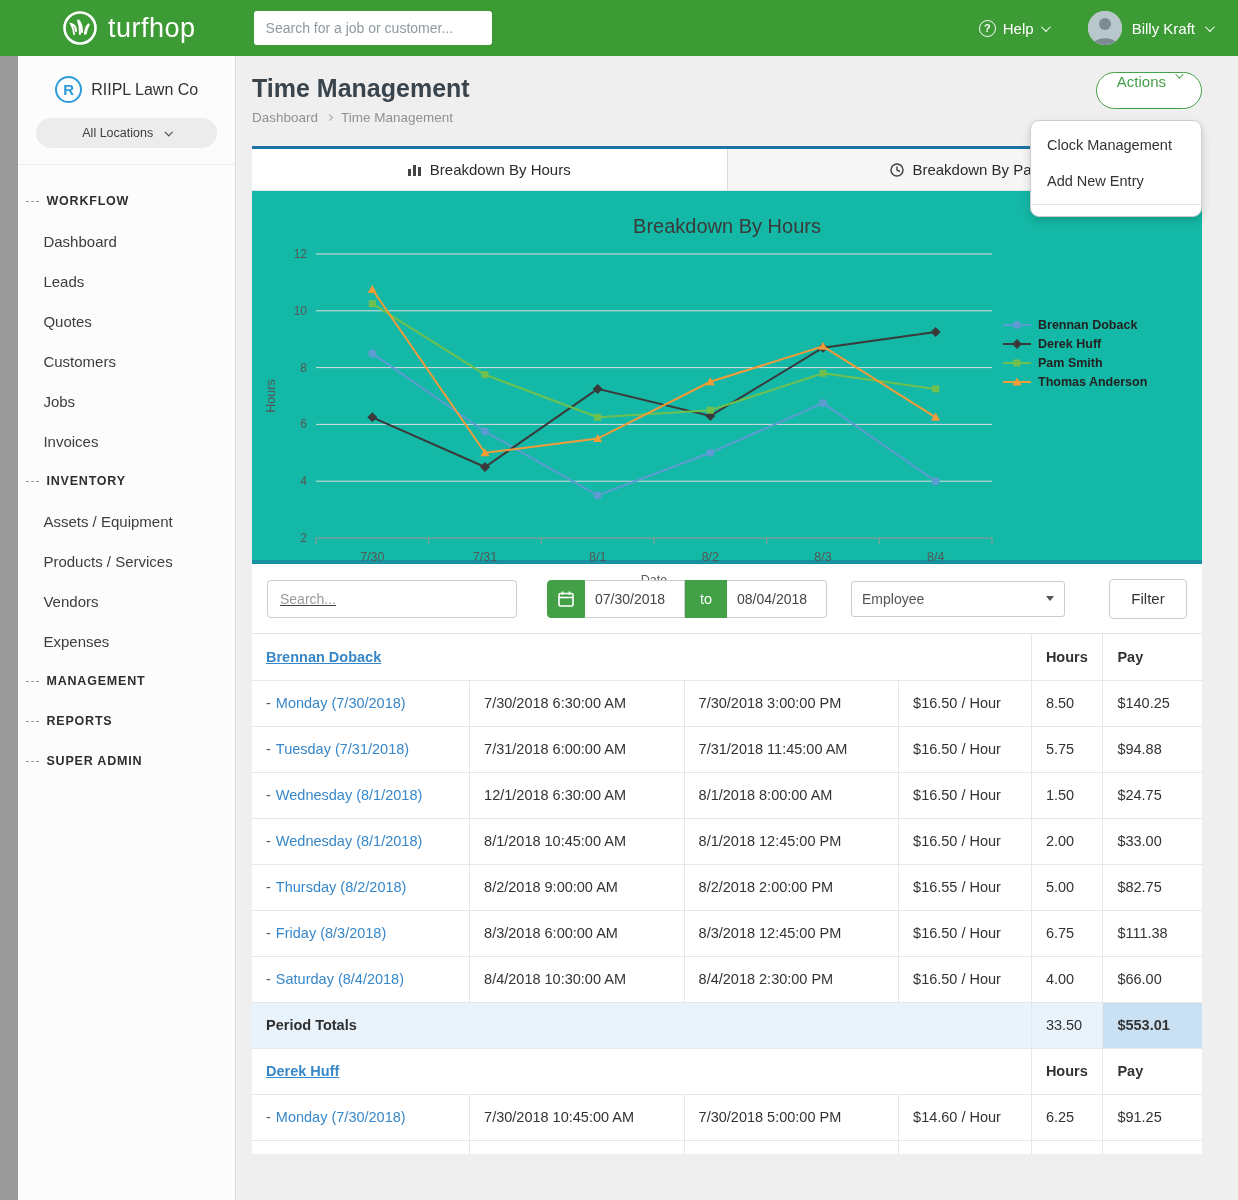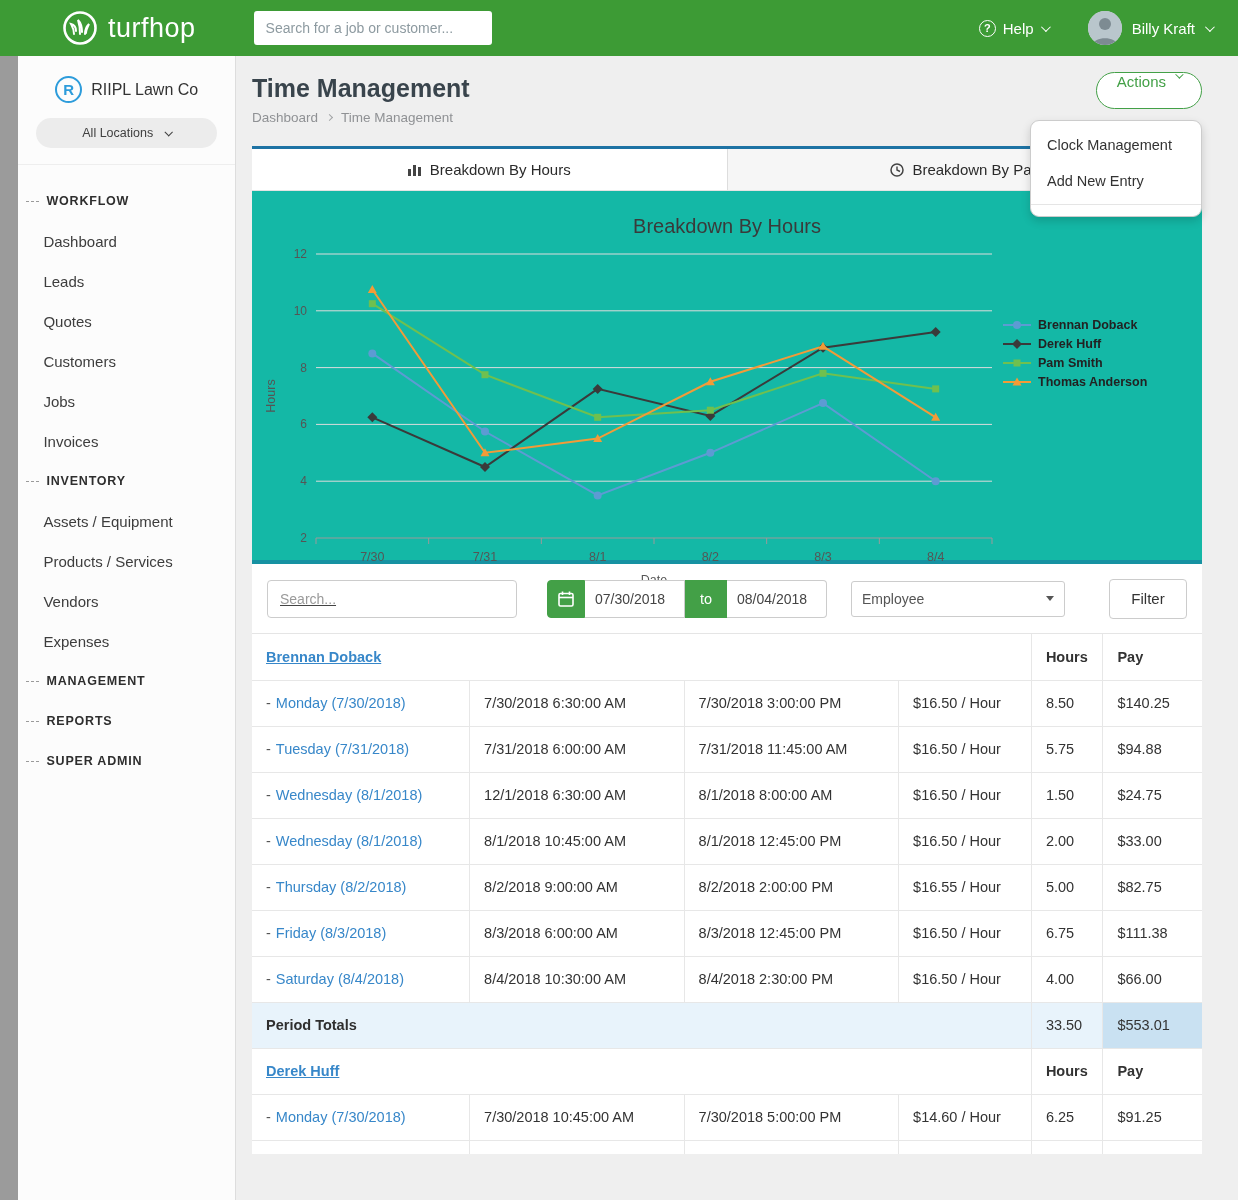--- a/index.html
+++ b/index.html
@@ -78,21 +78,21 @@
   
   table.tt { width:100%; border-collapse:collapse; background:#fff; table-layout:fixed; font-size:14.5px; }
   .tt td { border-top:1px solid #e7e7e7; border-right:1px solid #e7e7e7; padding:13px 14px; color:#333; height:46px; vertical-align:middle; }
   .tt td:last-child { border-right:none; }
   .emp-link { color:var(--link-blue,#3787c9); font-weight:700; text-decoration:underline; cursor:pointer; }
   .col-head { font-weight:700; color:#222; }
   .dash { color:#555; margin-right:5px; }
   .day-link { color:var(--link-blue,#3787c9); cursor:pointer; text-decoration:none; }
   .totals-row td { background:var(--totals-row-bg,#e8f3fb); }
   .totals-row .t-label { font-weight:600; color:#2f2f2f; }
-  .totals-row td.t-pay { background:var(--totals-pay-bg,#c9e1f2); }
+  .totals-row td.t-pay { background:var(--totals-pay-bg,#c9e1f2);font-weight:bold; }
   .row-partial td { height:14px; padding:0; }
 </style>
 </head>
 <body>
 
 <div class="topbar">
   <div class="logo">
     <svg width="36" height="36" viewBox="0 0 36 36">
       <circle cx="18" cy="18" r="15.5" fill="none" stroke="#fff" stroke-width="2.6"></circle>
       <path d="M12 24 C12 19 10 16 9 14 C13 15 14 18 14 21 M18 24 C18 16 17 13 16 10 C19 13 20 18 20 22 M23 24 C23 19 25 16 27 14 C25 18 24 20 24 23" stroke="#fff" stroke-width="2" fill="none" stroke-linecap="round"></path>

